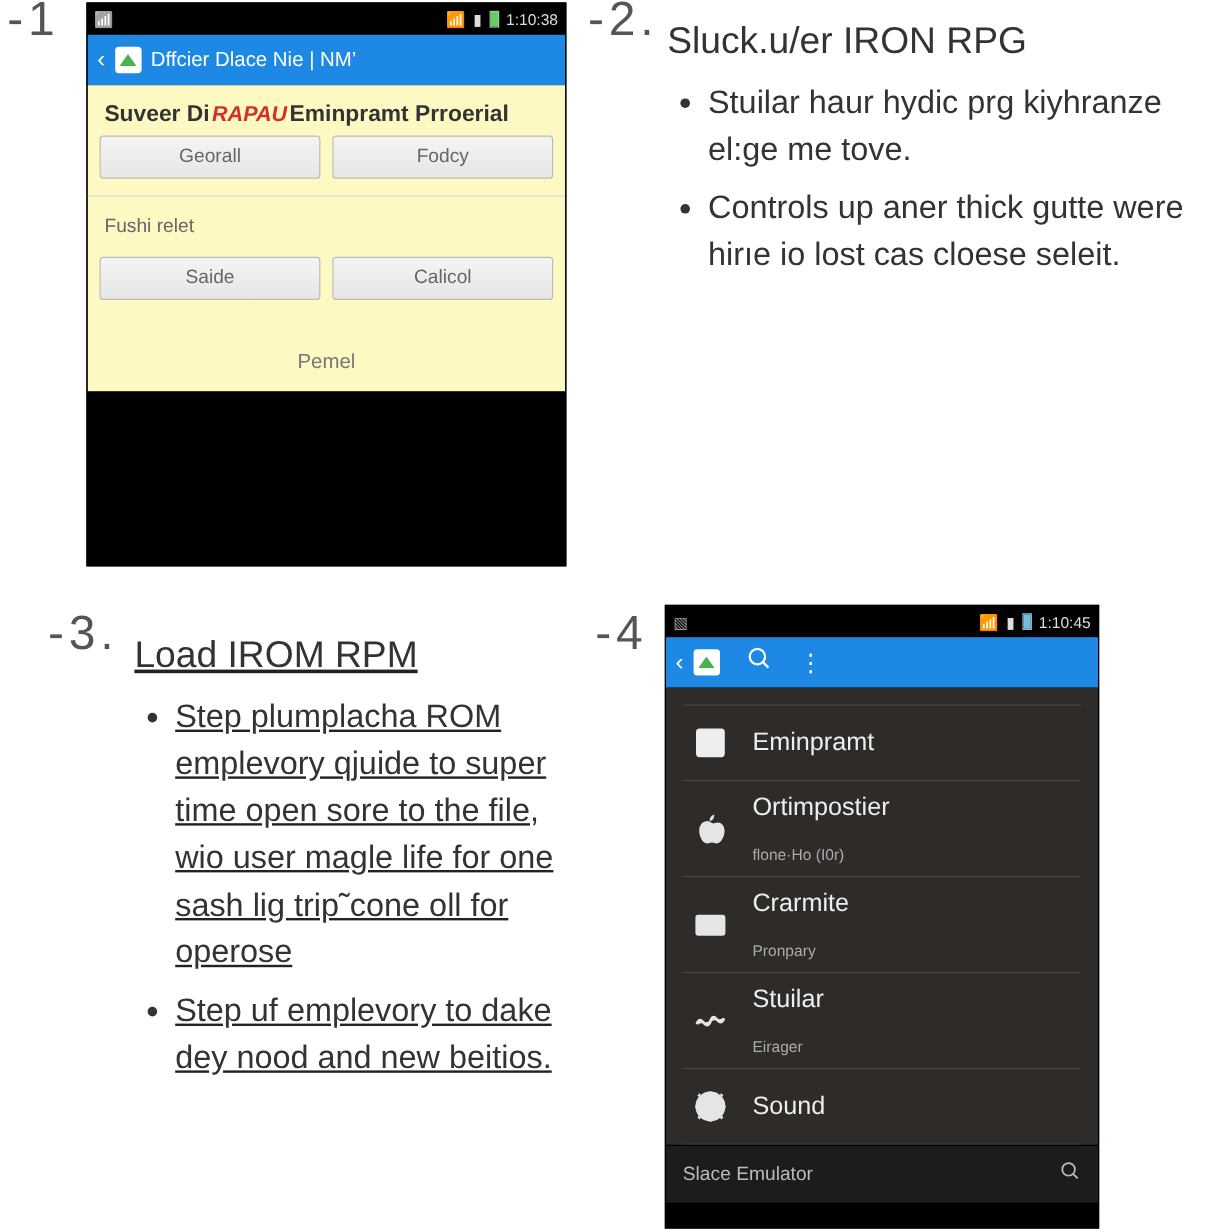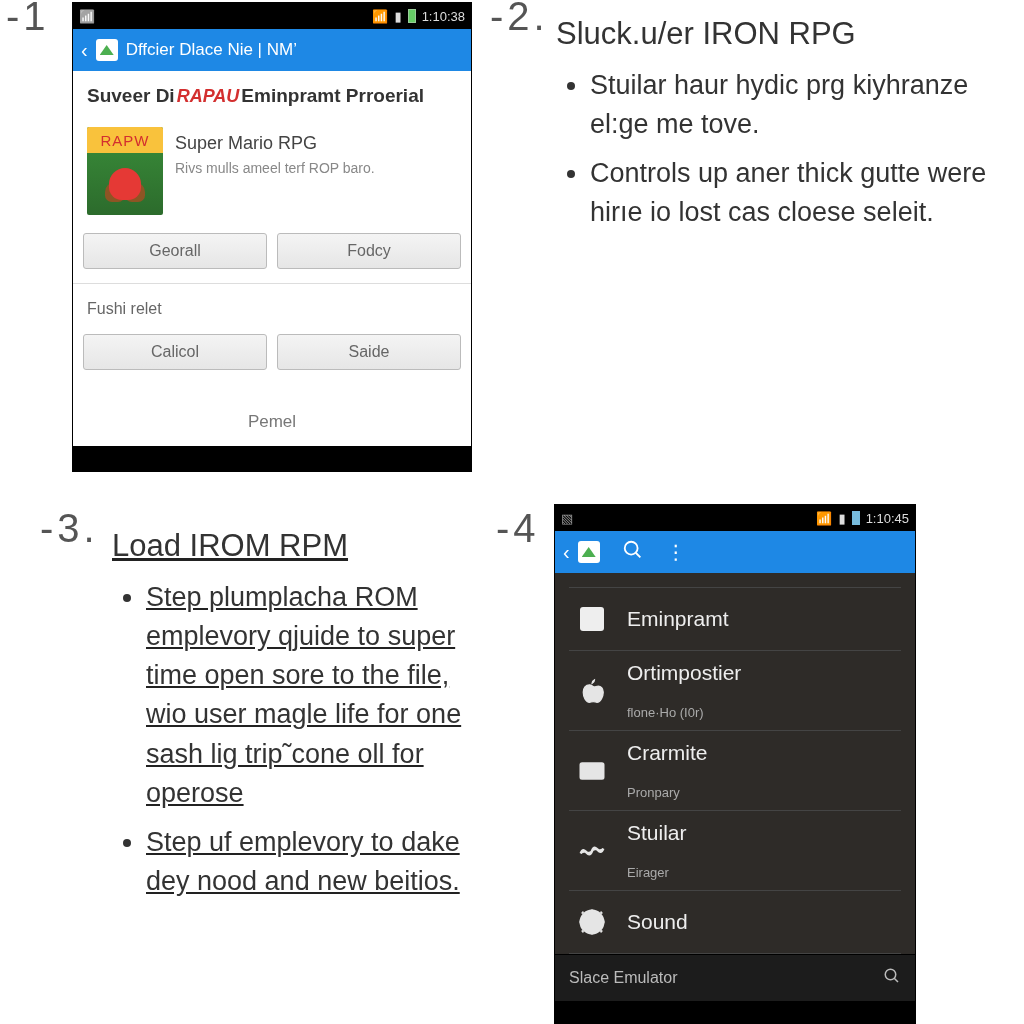--- a/index.html
+++ b/index.html
@@ -69,21 +69,21 @@
   .ab-back { font-size: 20px; }
   .ab-logo {
     width: 22px; height: 22px; background: #fff; border-radius: 3px;
     display: flex; align-items:center; justify-content:center;
   }
   .ab-logo::after{ content:""; width:14px;height:10px;background:#4caf50; clip-path: polygon(50% 0,100% 100%,0 100%);}
   .ab-title { flex: 1; white-space: nowrap; overflow: hidden; text-overflow: ellipsis; }
   .ab-icon { font-size: 20px; margin-left: 14px; }
 
   
-  .p1-body { background: #ffffff; color: #333; }
+  .p1-body { background: #fef9c3; color: #333; }
   .p1-title {
     font-size: 19px; font-weight: bold; padding: 14px 14px 6px;
   }
   .p1-logo {
     display:inline-block; vertical-align:middle;
     font-family: Impact, 'Arial Black', sans-serif;
     color:#d32f2f; font-style:italic; font-size:18px;
     margin: 0 2px;
   }
   .p1-game {
@@ -173,38 +173,28 @@
   </div>
   <div class="actionbar">
     <span class="ab-back">‹</span>
     <span class="ab-logo"></span>
     <span class="ab-title">Dffcier Dlace Nie | NM’</span>
   </div>
   <div class="p1-body">
     <div class="p1-title">
       <span>Suveer Di</span><span class="p1-logo">RAPAU</span><span>Eminpramt Prroerial</span>
     </div>
-    <div class="p1-game">
-      <div class="p1-cover">
-        <div class="p1-cover-top">RAPW</div>
-        <div class="p1-cover-mid"></div>
-      </div>
-      <div class="p1-gameinfo">
-        <div class="p1-gamename">Super Mario RPG</div>
-        <div class="p1-gamedesc">Rivs mulls ameel terf ROP baro.</div>
-      </div>
-    </div>
     <div class="p1-btnrow">
       <div class="p1-btn">Georall</div>
       <div class="p1-btn">Fodcy</div>
     </div>
     <div class="p1-section">Fushi relet</div>
     <div class="p1-btnrow">
+      <div class="p1-btn">Saide</div>
       <div class="p1-btn">Calicol</div>
-      <div class="p1-btn">Saide</div>
     </div>
     <div class="p1-footer">Pemel</div>
   </div>
 </div>
 
 <div class="cell" style="left:490px; top:-6px;">
   <span class="stepnum">
     <span class="dash">-</span><span>2</span><span class="dot">.</span>
   </span>
 </div>

